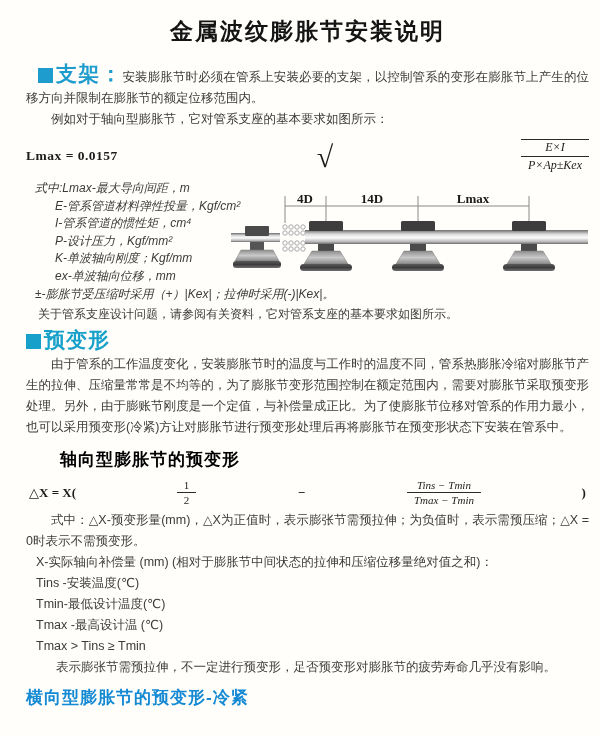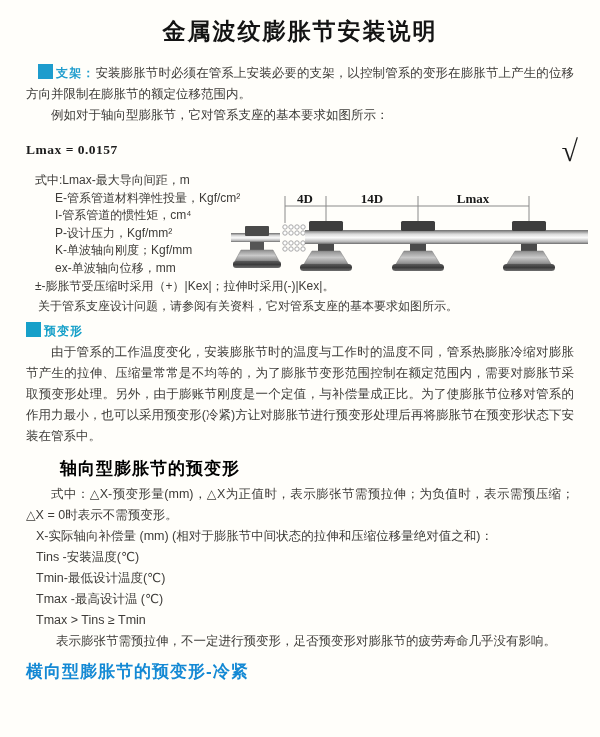--- a/index.html
+++ b/index.html
@@ -1,28 +1,28 @@
 <!DOCTYPE html>
 <html><head>
 <meta charset="utf-8">
 <style>
   html,body { margin:0; padding:0; background:#fffefa; }
   body { font-family:"Liberation Sans","DejaVu Sans",sans-serif; }
   .page { position:relative; width:600px; height:737px; background:#fffefa;
-          box-sizing:border-box; padding:12px 26px 0 26px; overflow:hidden; color:#3d3b38; }
+          box-sizing:border-box; padding:12px 11px 0 26px; overflow:hidden; color:#3d3b38; }
 
   .title { font-size:23px; font-weight:bold; color:#141414; text-align:center;
            letter-spacing:2px; margin:4px 0 16px 0; }
 
   .para { font-size:12.5px; line-height:21px; margin:0; text-align:justify; color:#3d3b38; }
   .intro { text-indent:12px; }
   .indent { text-indent:2em; }
 
   .sq { display:inline-block; width:15px; height:15px; margin-right:3px; vertical-align:-2px; }
-  .sec-head { font-size:12px; font-weight:bold; letter-spacing:1px; }
+  .sec-head { font-size:21px; font-weight:bold; letter-spacing:1px; }
   .sec-line { margin-top:4px; }
 
   .sub-heading { font-size:17px; font-weight:bold; letter-spacing:1px; margin:6px 0 4px 0; }
   .sub-axial { margin-left:34px; margin-top:10px; }
   .sub-lateral { margin-left:0; margin-top:8px; }
 
   
   .formula { display:flex; justify-content:space-between; align-items:center;
              font-family:"Liberation Serif","DejaVu Serif",serif; color:#1c1c1c; }
   .f1 { margin:9px 0 7px 0; }
@@ -34,21 +34,21 @@
   .under-root { border-top:1.4px solid #2a2a2a; }
   .ital { font-style:italic; }
 
   .f2 { margin:8px 0 4px 0; }
   .f2 .f-main { font-size:13px; font-weight:bold; margin:0 3px; }
   .f2 .frac { font-size:11px; }
   .f2 .op { font-size:13px; margin:0 4px; font-weight:bold; }
 
   
   .defs { margin-top:4px; }
-  .def-row { font-size:12px; line-height:17.6px; color:#3d3b38; padding-left:29px; }
+  .def-row { font-size:12px; line-height:17.6px; color:#3d3b38; padding-left:29px;font-style:italic; }
   .def-row.flush { padding-left:9px; }
   .note-row { font-size:12px; line-height:21px; padding-left:12px; margin-top:1px; color:#3d3b38; }
 
   
   .ax-line { font-size:12.5px; line-height:21px; padding-left:10px; color:#3d3b38; }
   .ax-line.indent2 { padding-left:30px; }
 
   
   .diagram { position:absolute; left:231px; top:190px; width:357px; height:100px; }
   .diagram svg { display:block; }
@@ -61,20 +61,24 @@
 
   <h1 class="title">金属波纹膨胀节安装说明</h1>
 
   <p class="para intro"><span class="sq" style="background: rgb(30, 156, 205);"></span><span class="sec-head" style="color: rgb(30, 156, 205);">支架：</span><span>安装膨胀节时必须在管系上安装必要的支架，以控制管系的变形在膨胀节上产生的位移方向并限制在膨胀节的额定位移范围内。</span></p>
 
   <p class="para indent">例如对于轴向型膨胀节，它对管系支座的基本要求如图所示：</p>
 
   <div class="formula f1">
     <span class="f-lhs">Lmax = 0.0157</span>
     <span class="sqrt-sign">√</span>
+    <span class="frac under-root">
+      <span class="fnum ital">E×I</span>
+      <span class="fden ital">P×Ap±Kex</span>
+    </span>
   </div>
 
   <div class="defs">
     <div class="def-row flush">式中:Lmax-最大导向间距，m</div>
     <div class="def-row">E-管系管道材料弹性投量，Kgf/cm²</div>
     <div class="def-row">I-管系管道的惯性矩，cm⁴</div>
     <div class="def-row">P-设计压力，Kgf/mm²</div>
     <div class="def-row">K-单波轴向刚度；Kgf/mm</div>
     <div class="def-row">ex-单波轴向位移，mm</div>
     <div class="def-row flush">±-膨胀节受压缩时采用（+）|Kex|；拉伸时采用(-)|Kex|。</div>
@@ -166,20 +170,33 @@
       </g>
     </svg>
   </div>
 
   <p class="para sec-line"><span class="sq" style="background: rgb(23, 160, 201);"></span><span class="sec-head" style="color: rgb(23, 160, 201);">预变形</span></p>
 
   <p class="para indent">由于管系的工作温度变化，安装膨胀节时的温度与工作时的温度不同，管系热膨胀冷缩对膨胀节产生的拉伸、压缩量常常是不均等的，为了膨胀节变形范围控制在额定范围内，需要对膨胀节采取预变形处理。另外，由于膨账节刚度是一个定值，与补偿量成正比。为了使膨胀节位移对管系的作用力最小，也可以采用预变形(冷紧)方让对膨胀节进行预变形处理后再将膨胀节在预变形状态下安装在管系中。</p>
 
   <div class="sub-heading sub-axial" style="color: #000000;">轴向型膨胀节的预变形</div>
 
+  <div class="formula f2">
+    <span class="f-main">△X = X(</span>
+    <span class="frac">
+      <span class="fnum">1</span>
+      <span class="fden">2</span>
+    </span>
+    <span class="op">−</span>
+    <span class="frac">
+      <span class="fnum ital">Tins − Tmin</span>
+      <span class="fden ital">Tmax − Tmin</span>
+    </span>
+    <span class="f-main">)</span>
+  </div>
 
   <p class="para indent">式中：△X-预变形量(mm)，△X为正值时，表示膨张节需预拉伸；为负值时，表示需预压缩；△X = 0时表示不需预变形。</p>
   <div class="ax-line">X-实际轴向补偿量 (mm) (相对于膨胀节中间状态的拉伸和压缩位移量绝对值之和)：</div>
   <div class="ax-line">Tins -安装温度(℃)</div>
   <div class="ax-line">Tmin-最低设计温度(℃)</div>
   <div class="ax-line">Tmax -最高设计温 (℃)</div>
   <div class="ax-line">Tmax &gt; Tins ≥ Tmin</div>
   <div class="ax-line indent2">表示膨张节需预拉伸，不一定进行预变形，足否预变形对膨胀节的疲劳寿命几乎没有影响。</div>
 
   <div class="sub-heading sub-lateral" style="color: rgb(20, 137, 212);">横向型膨胀节的预变形-冷紧</div>

